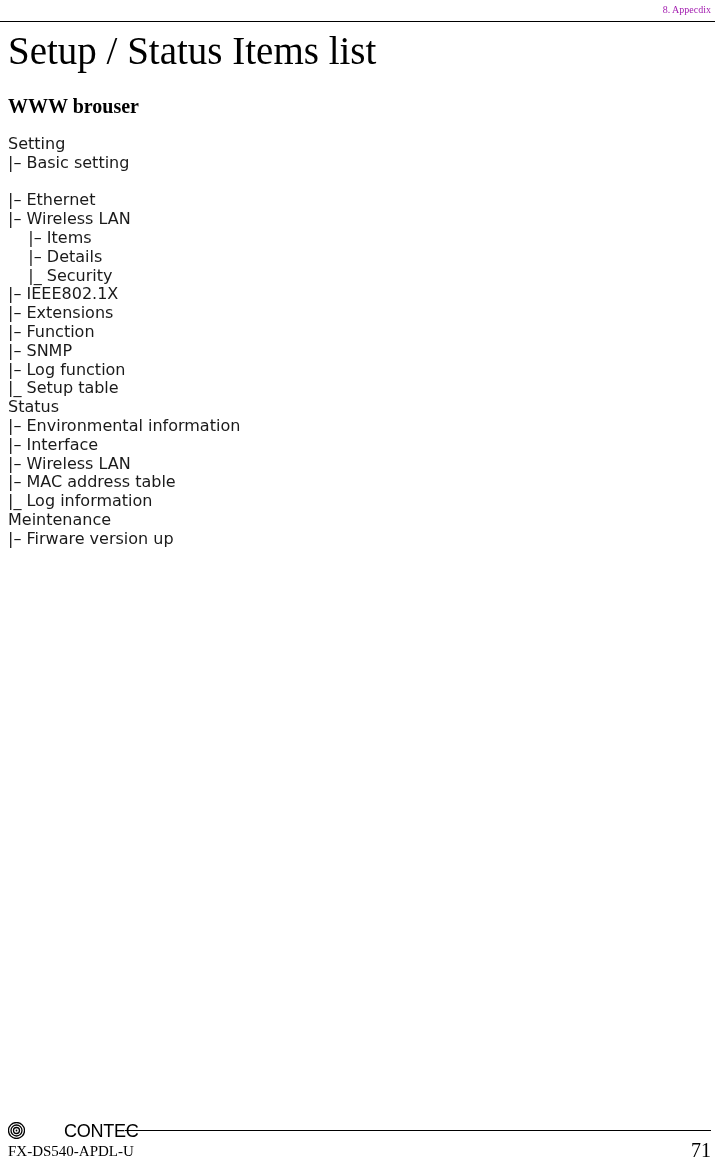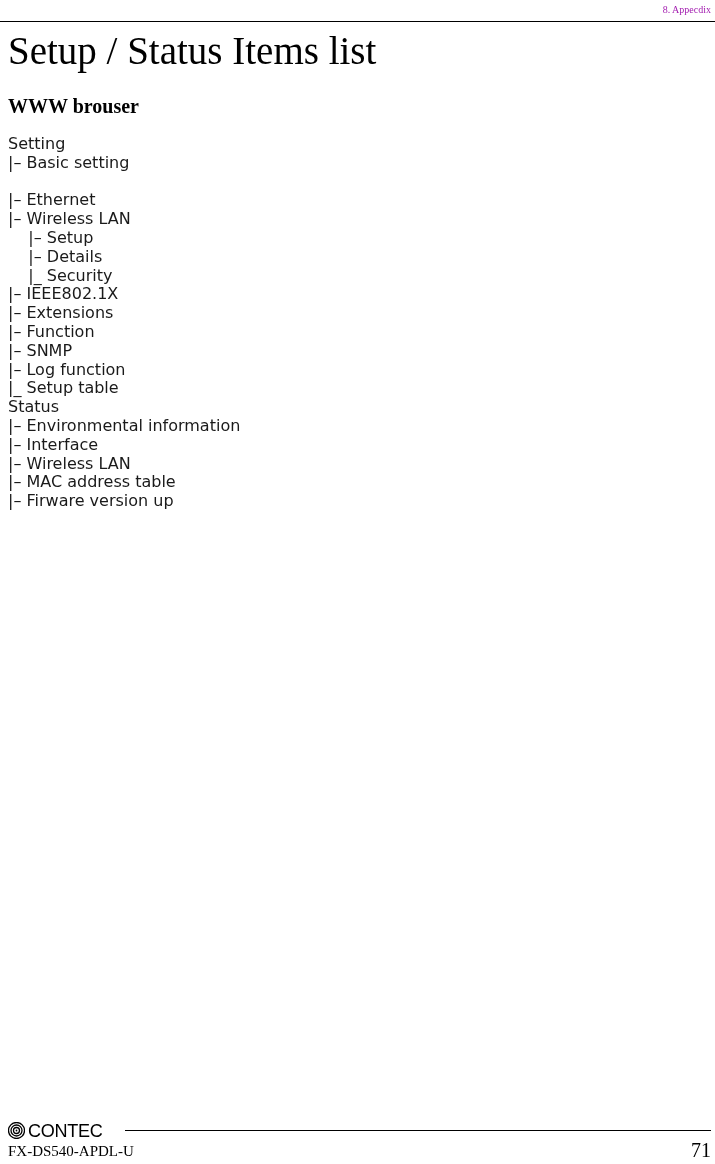--- a/index.html
+++ b/index.html
@@ -101,20 +101,21 @@
     top: 9px;
     height: 22px;
   }
   .brand {
     position: absolute;
     left: 0;
     top: 0;
     display: flex;
     align-items: center;
     height: 22px;
+    gap: 36px;
   }
   .brand-mark {
     width: 17px;
     height: 17px;
     display: block;
     flex: 0 0 auto;
   }
   .brand-word {
     font-family: "Liberation Sans", sans-serif;
     font-size: 19px;
@@ -174,34 +175,36 @@
   <h1 class="doc-title">Setup / Status Items list</h1>
 
   <h2 class="doc-subtitle">WWW brouser</h2>
 
   <div class="tree">
       <div class="tree-line">Setting</div>
       <div class="tree-line">|– Basic setting</div>
       <div class="tree-line spacer"></div>
       <div class="tree-line">|– Ethernet</div>
       <div class="tree-line">|– Wireless LAN</div>
-      <div class="tree-line">    |– Setup</div>
+      <div class="tree-line">    |– Items</div>
       <div class="tree-line">    |– Details</div>
       <div class="tree-line">    |_ Security</div>
       <div class="tree-line">|– IEEE802.1X</div>
       <div class="tree-line">|– Extensions</div>
       <div class="tree-line">|– Function</div>
       <div class="tree-line">|– SNMP</div>
       <div class="tree-line">|– Log function</div>
       <div class="tree-line">|_ Setup table</div>
       <div class="tree-line">Status</div>
       <div class="tree-line">|– Environmental information</div>
       <div class="tree-line">|– Interface</div>
       <div class="tree-line">|– Wireless LAN</div>
       <div class="tree-line">|– MAC address table</div>
+      <div class="tree-line">|_ Log information</div>
+      <div class="tree-line">Meintenance</div>
       <div class="tree-line">|– Firware version up</div>
     </div>
 
 </div>
 
 <div class="page-footer">
 
   <div class="footer-brand-row">
     <div class="brand">
       <svg class="brand-mark" viewBox="0 0 34 34">

